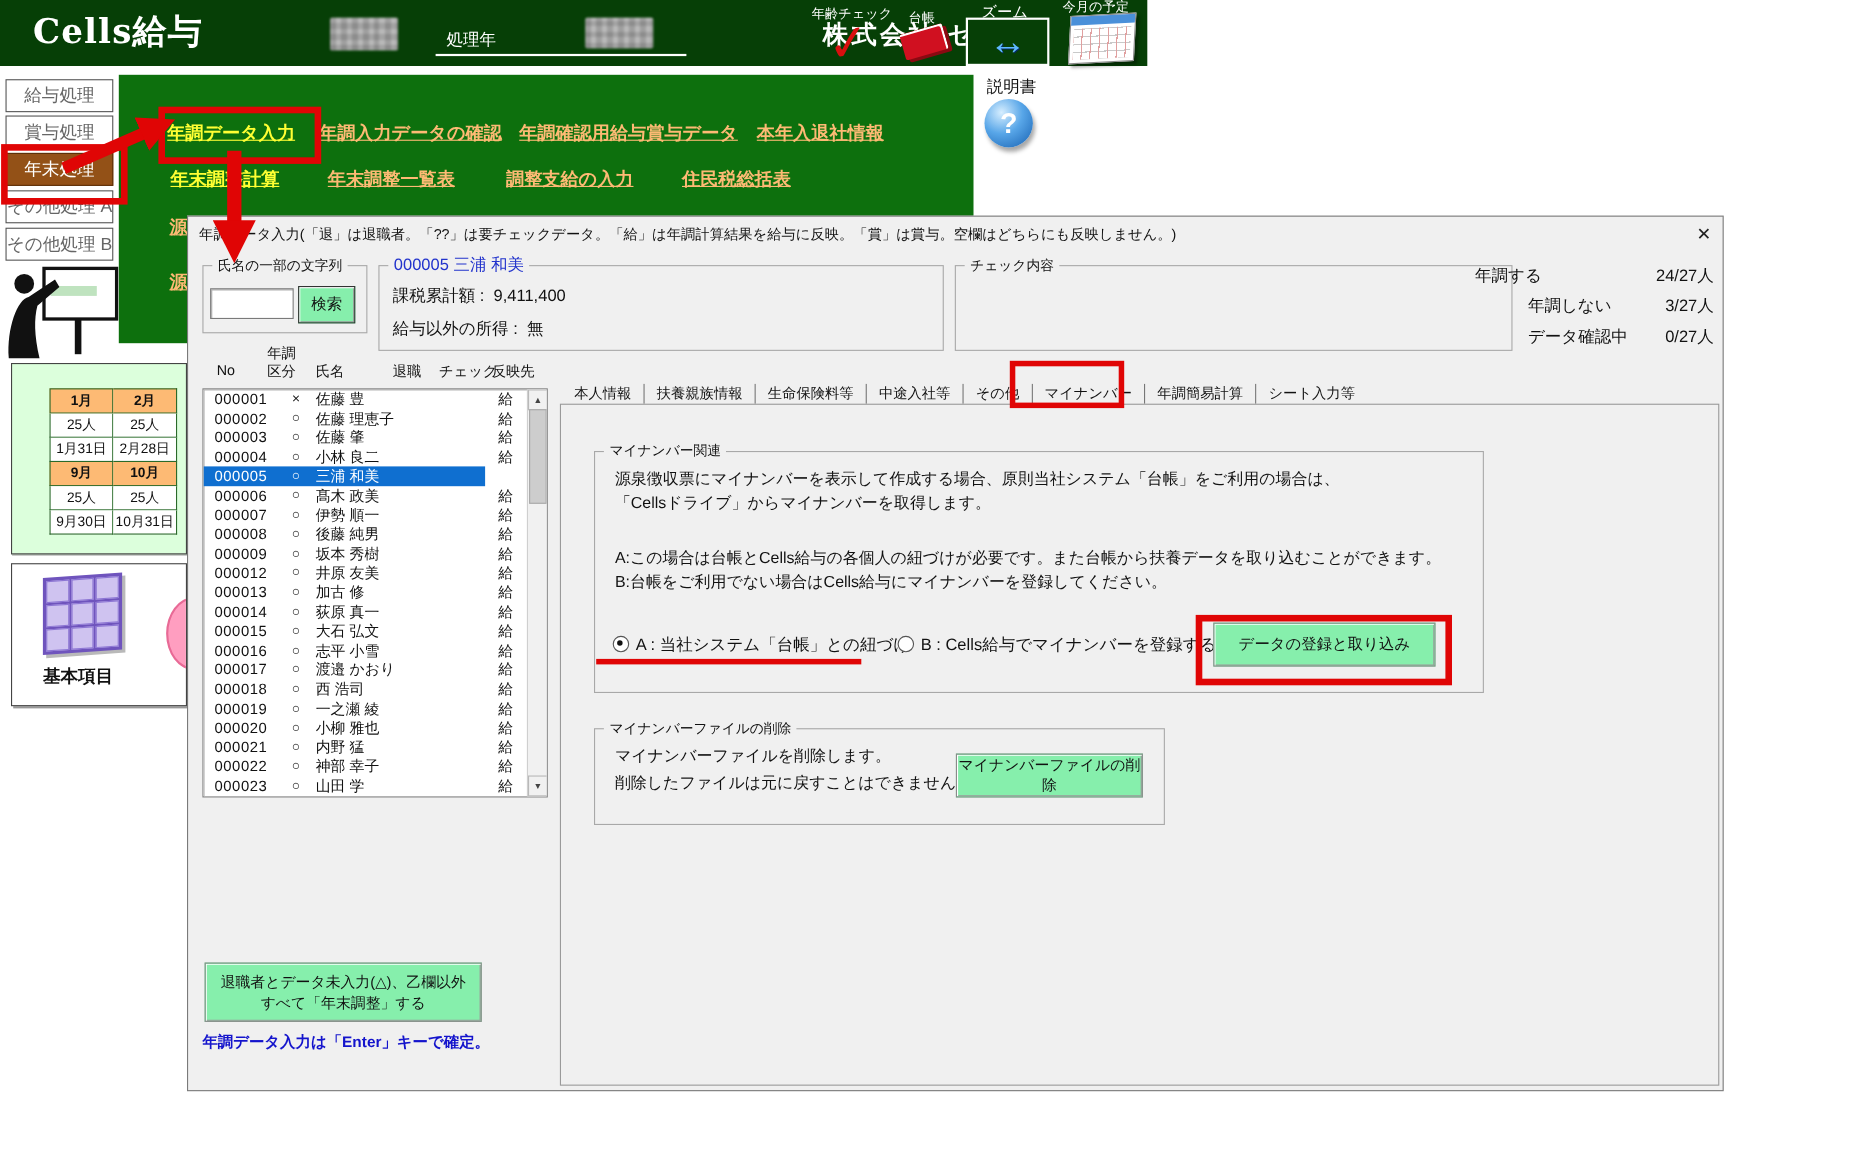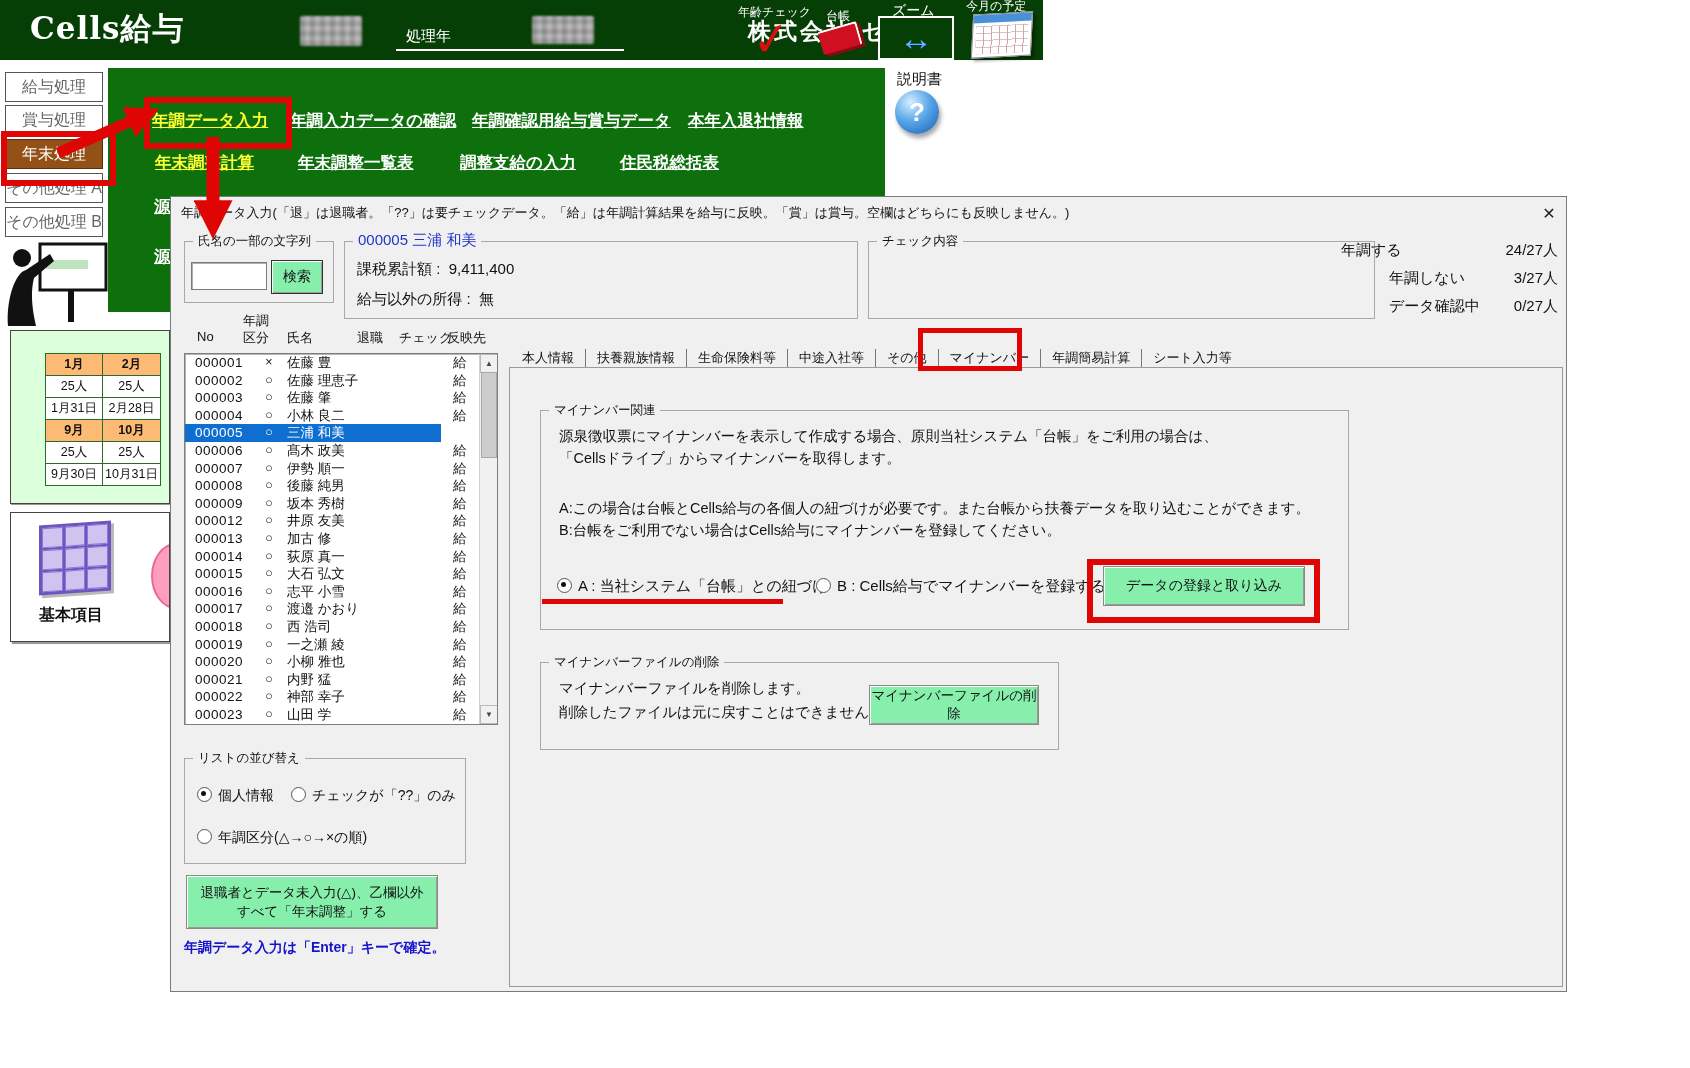--- a/index.html
+++ b/index.html
@@ -39,21 +39,21 @@
   
   .side-btn{position:absolute;left:5px;width:96px;height:28px;background:#fff;border:1px solid #555;color:#666;
             font-size:16px;display:flex;align-items:center;justify-content:center;white-space:nowrap;z-index:1;}
   .side-btn.active{background:#935117;color:#fff;border-color:#5e3008;}
 
   
   .presenter{position:absolute;left:0;top:236px;z-index:1;}
 
   
   .menu-panel{position:absolute;left:108px;top:68px;width:777px;height:244px;background:#0d700d;z-index:1;}
-  .mlink{position:absolute;color:#ffffff;font-size:16.5px;font-weight:600;text-decoration:underline;white-space:nowrap;cursor:pointer;}
+  .mlink{position:absolute;color:#fdba74;font-size:16.5px;font-weight:600;text-decoration:underline;white-space:nowrap;cursor:pointer;}
   .mlink.yellow{color:#ffff33;}
 
   
   .cal-panel{position:absolute;left:10px;top:330px;width:158px;height:172px;background:#dcffdc;border:1px solid #444;
              box-shadow:1px 1px 0 #999;overflow:hidden;z-index:1;}
   .cal-table{position:absolute;left:34px;top:22px;display:grid;grid-template-columns:58px 58px;}
   .cal-cell{height:21px;border:1px solid #2a6a2a;border-top:0;border-left:0;background:#fff;font-size:12.5px;
             display:flex;align-items:center;justify-content:center;white-space:nowrap;overflow:hidden;}
   .cal-cell:nth-child(1),.cal-cell:nth-child(2){border-top:1px solid #2a6a2a;}
   .cal-cell:nth-child(odd){border-left:1px solid #2a6a2a;}
@@ -448,32 +448,20 @@
       <div class="grp" style="left:30px;top:294px;width:517px;height:86px;">
         <div class="grp-label">マイナンバーファイルの削除</div>
         <div class="body-text" style="left:18px;top:14px;">マイナンバーファイルを削除します。</div>
         <div class="body-text" style="left:18px;top:38px;">削除したファイルは元に戻すことはできません。</div>
         <div class="vb-btn" style="left:328px;top:22px;width:168px;height:38px;font-size:13.5px;">
             <span>マイナンバーファイルの削除</span>
           </div>
       </div>
     </div>
 
-    <div class="grp" style="left:13px;top:561px;width:280px;height:104px;">
-      <div class="grp-label">リストの並び替え</div>
-      <div class="radio-row" style="left:12px;top:28px;font-size:14px;">
-        <span class="radio checked"></span><span>個人情報</span>
-      </div>
-      <div class="radio-row" style="left:106px;top:28px;font-size:14px;">
-        <span class="radio"></span><span>チェックが「??」のみ</span>
-      </div>
-      <div class="radio-row" style="left:12px;top:70px;font-size:14px;">
-        <span class="radio"></span><span>年調区分(△→○→×の順)</span>
-      </div>
-    </div>
 
     <div class="vb-btn" style="left:15px;top:678px;width:250px;height:52px;flex-direction:column;font-size:13.5px;line-height:19px;">
       <span>退職者とデータ未入力(△)、乙欄以外</span>
       <span>すべて「年末調整」する</span>
     </div>
 
     <div class="note-blue">年調データ入力は「Enter」キーで確定。</div>
   </div>
 
   <div class="ann ann-box" style="left:1px;top:131px;width:103px;height:43px;"></div>

